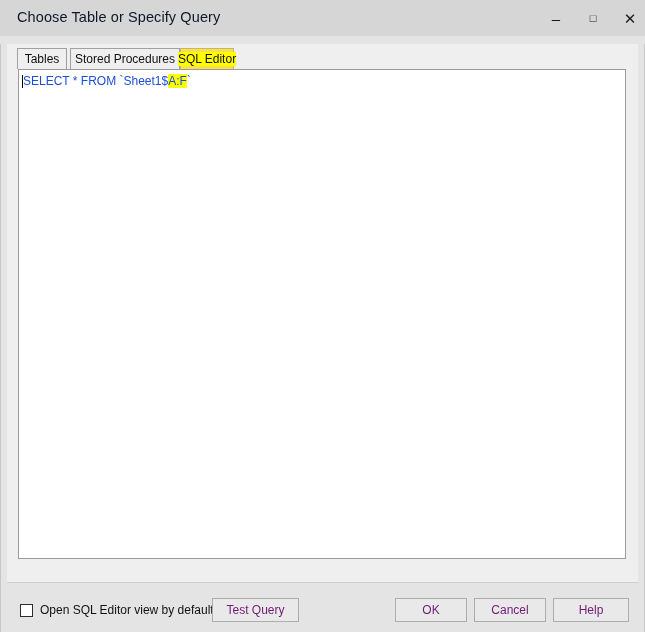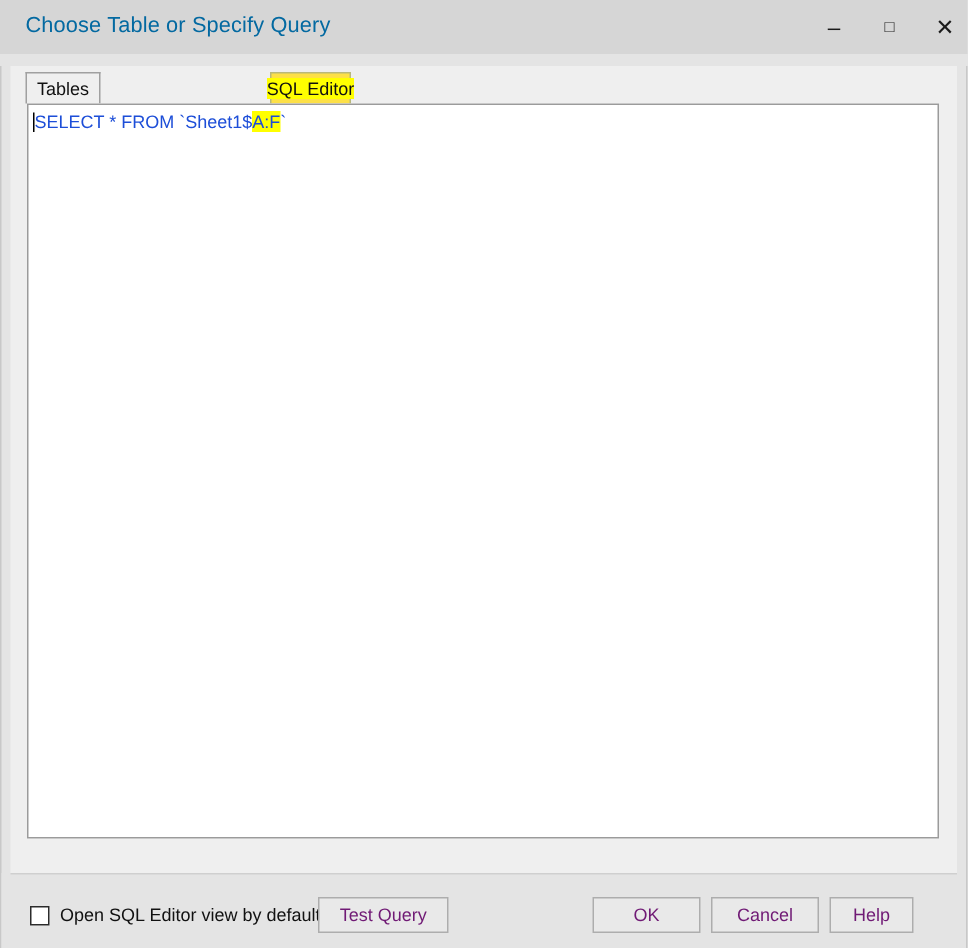--- a/index.html
+++ b/index.html
@@ -32,21 +32,21 @@
     width: 645px;
     height: 36px;
     background: #d6d6d6;
     box-sizing: border-box;
   }
   #title-text {
     position: absolute;
     left: 17px;
     top: 9px;
     font-size: 14.5px;
-    color: #0369a1;
+    color: #0f172a;
     letter-spacing: 0.1px;
     white-space: nowrap;
   }
   .win-btn {
     position: absolute;
     top: 0;
     width: 36px;
     height: 36px;
     cursor: default;
   }
@@ -215,21 +215,21 @@
     align-items: center;
     justify-content: center;
     font-size: 12px;
     color: #701a75;
     cursor: default;
     white-space: nowrap;
   }
   #btn-test { left: 211px; width: 87px; }
   #btn-ok { left: 394px; width: 72px; }
   #btn-cancel { left: 473px; width: 72px; text-align: right; }
-  #btn-help { left: 552px; width: 56px; }
+  #btn-help { left: 552px; width: 76px; }
 </style>
 </head>
 <body>
 
 <div id="window">
 
   <div id="titlebar">
     <div id="title-text">Choose Table or Specify Query</div>
 
     <div class="win-btn" id="btn-min">
@@ -244,20 +244,23 @@
   </div>
 
   <div id="client">
 
     <div id="upper-panel">
 
       <div id="tabstrip">
         <div class="tab" id="tab-tables">
           <span class="tab-label">Tables</span>
         </div>
+        <div class="tab" id="tab-stored">
+          <span class="tab-label">Stored Procedures</span>
+        </div>
         <div class="tab" id="tab-sql">
           <span class="tab-label">SQL Editor</span>
         </div>
       </div>
 
       <div id="editor-wrap">
         <div id="caret"></div>
         <div id="editor-text"><span>SELECT * FROM `Sheet1$</span><span class="hl">A:F</span><span>`</span></div>
       </div>
 

